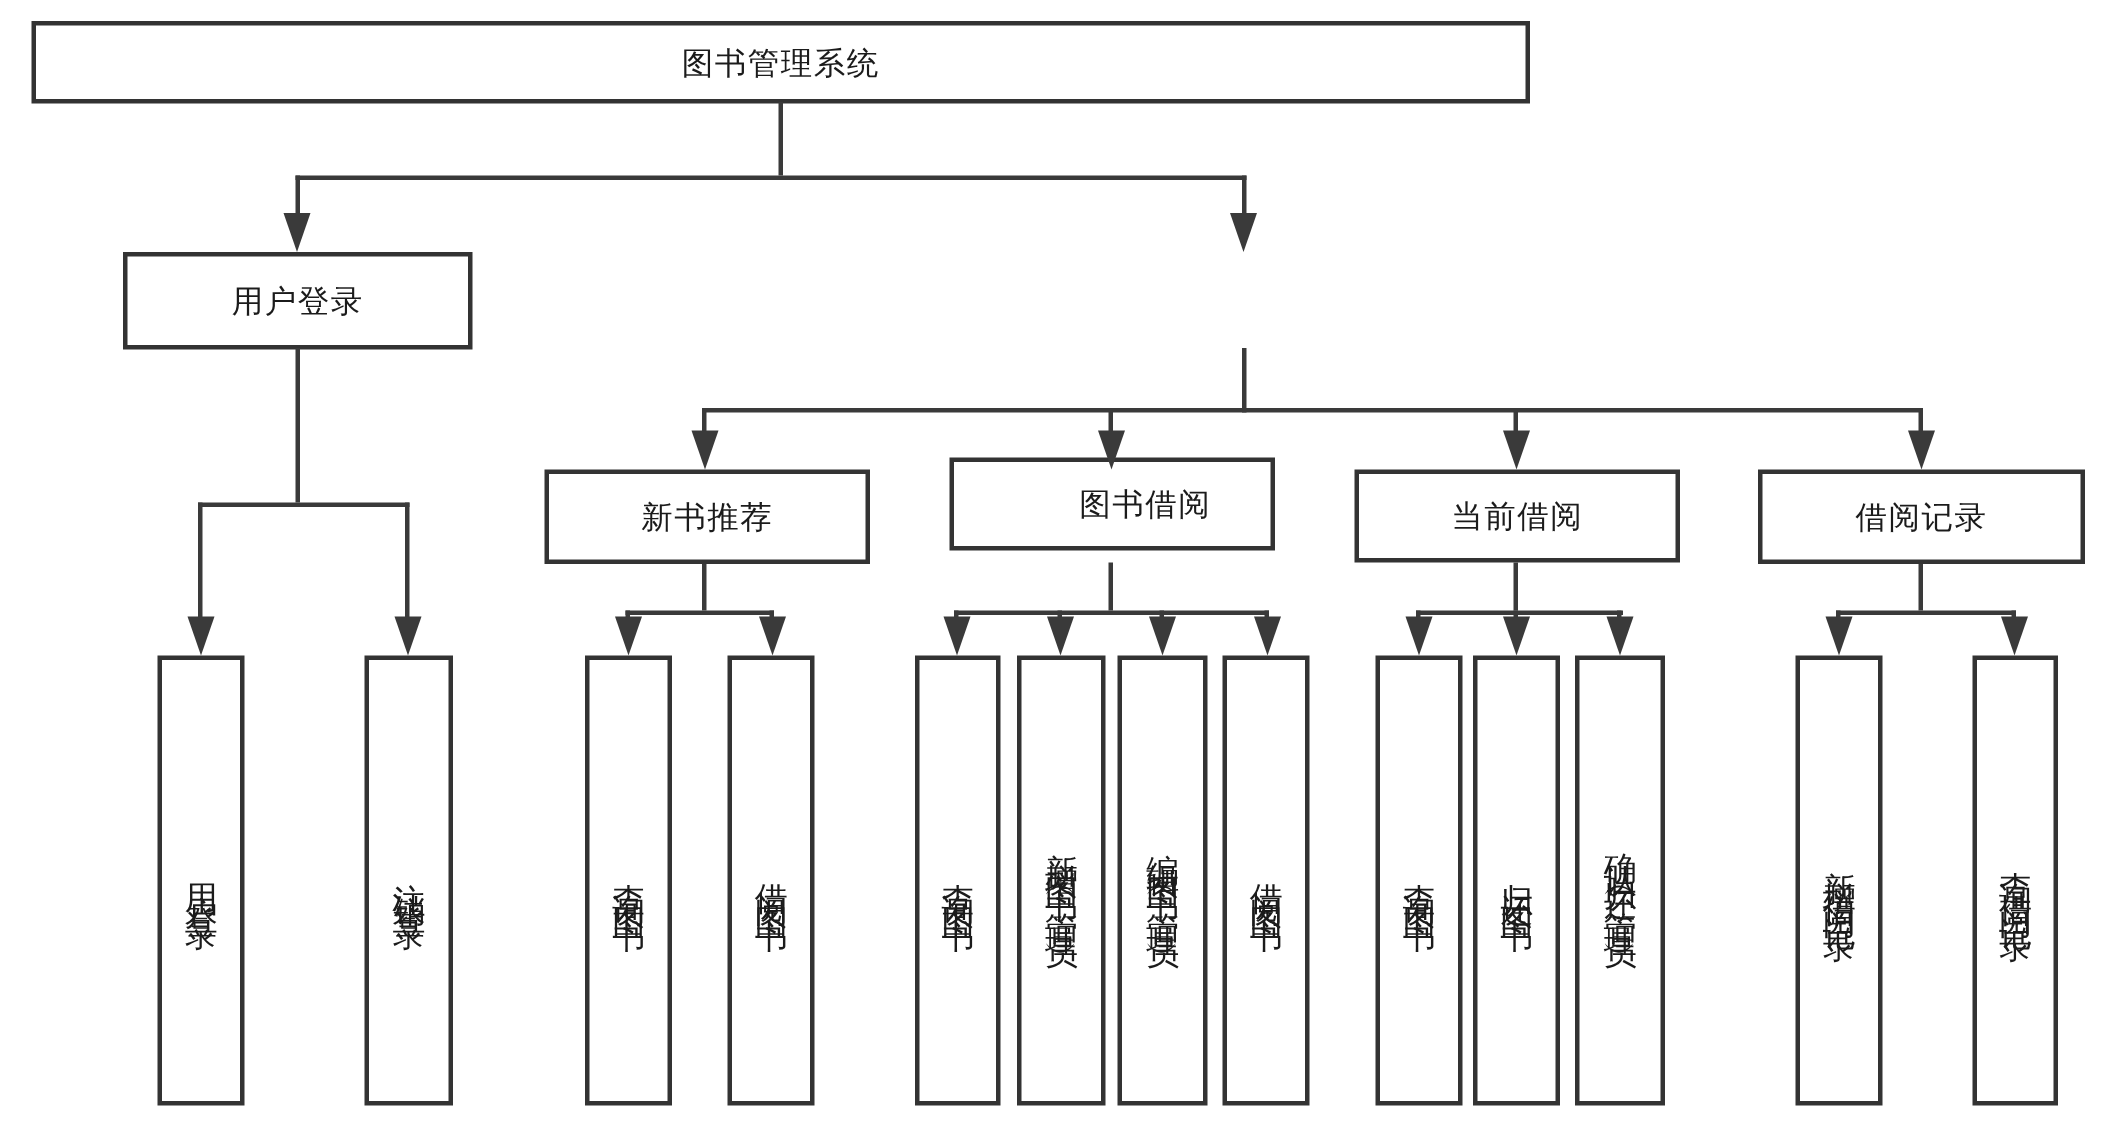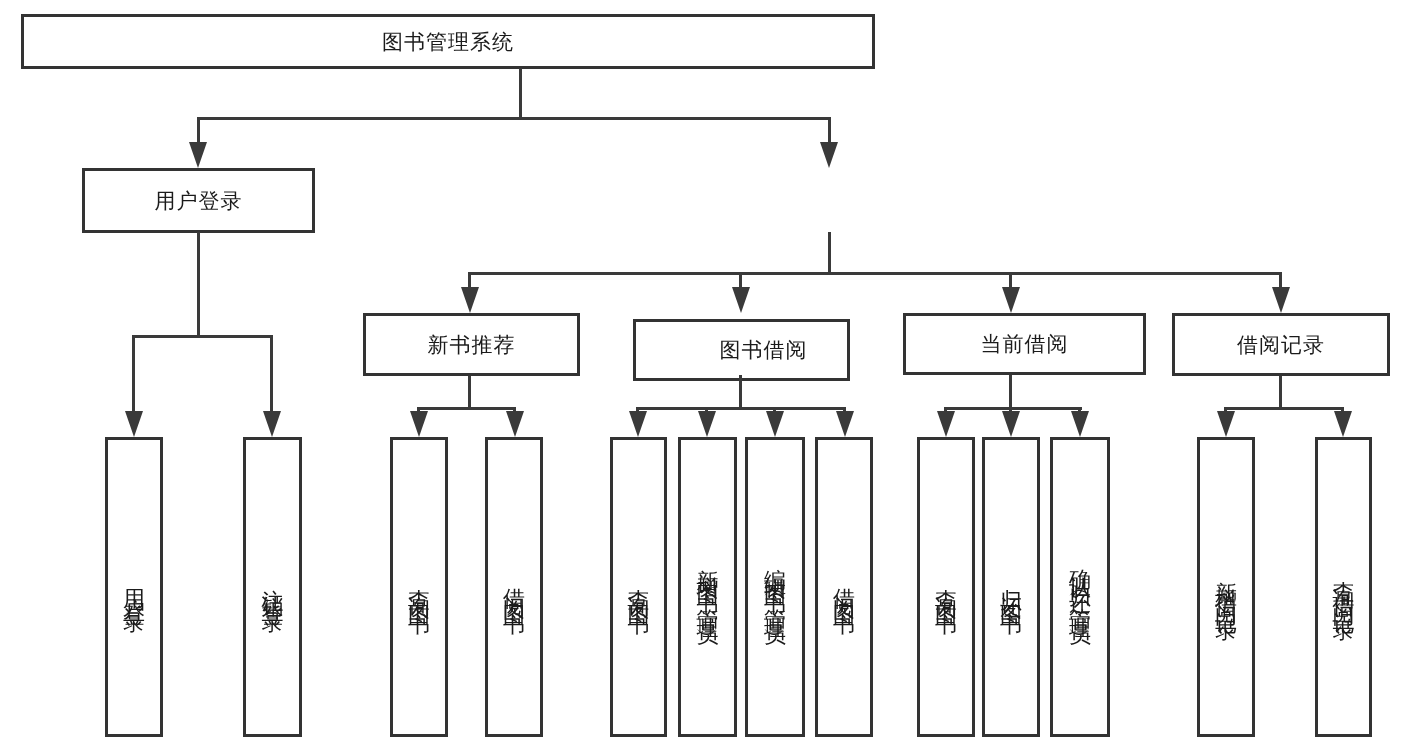--- a/index.html
+++ b/index.html
@@ -30,38 +30,38 @@
     position:absolute; left:1183px; top:716px; z-index:5;
     font-size:19px; color:#a3a3a3; letter-spacing:1px; white-space:nowrap;
     text-shadow:0 0 2px #ffffff;
   }
 </style>
 </head>
 <body>
 
 <div id="stage">
 
-  <div class="box" style="left:21px;top:14px;width:854px;height:55px;">
+  <div class="box" style="left:21px;top:14px;width:999px;height:55px;">
     <span>图书管理系统</span>
   </div>
 
   <div class="box" style="left:82px;top:168px;width:233px;height:65px;">
     <span>用户登录</span>
   </div>
 
 
   <div class="box" style="left:363px;top:313px;width:217px;height:63px;">
     <span>新书推荐</span>
   </div>
 
-  <div class="box" style="left:633px;top:319px;width:217px;height:62px;padding-left:44px;">
+  <div class="box" style="left:633px;top:305px;width:217px;height:62px;padding-left:44px;">
     <span>图书借阅</span>
   </div>
 
-  <div class="box" style="left:903px;top:313px;width:243px;height:62px;justify-content:center;">
+  <div class="box" style="left:903px;top:313px;width:217px;height:62px;justify-content:center;">
     <span>当前借阅</span>
   </div>
 
   <div class="box" style="left:1172px;top:313px;width:218px;height:63px;">
     <span>借阅记录</span>
   </div>
 
   <div class="box leaf" style="left:105px;top:437px;width:58px;height:300px;">
     <span>用户登录</span>
   </div>

